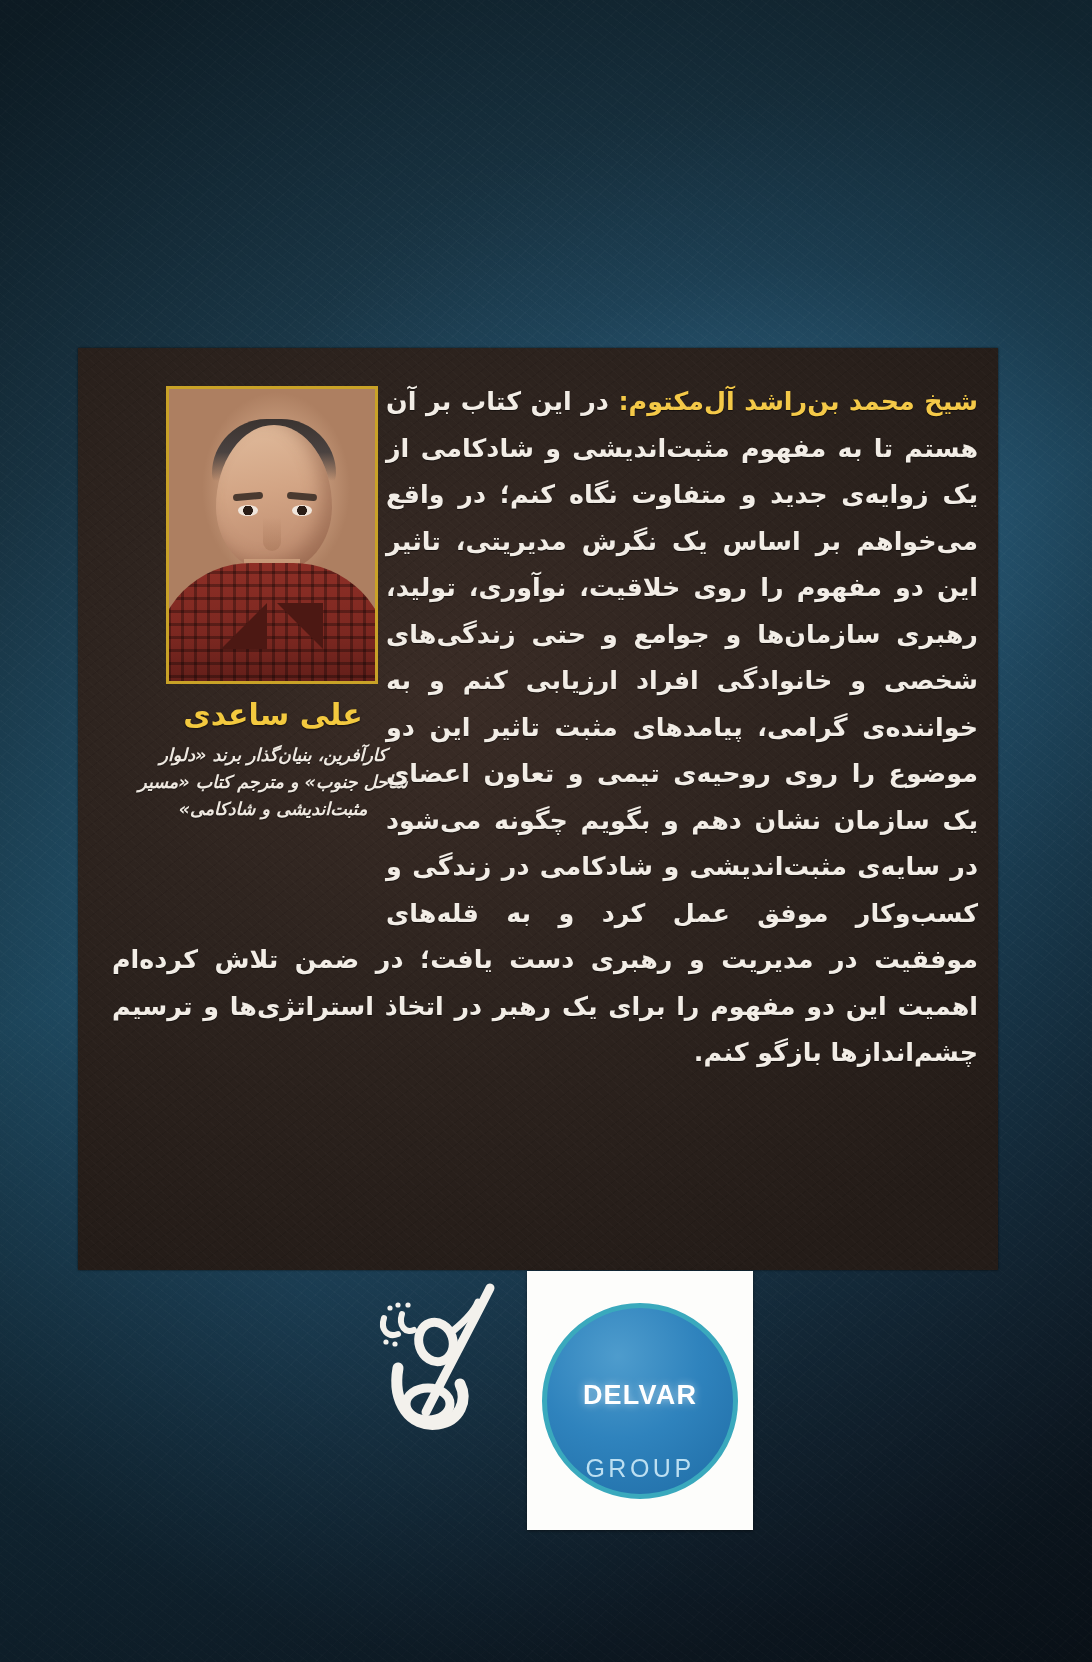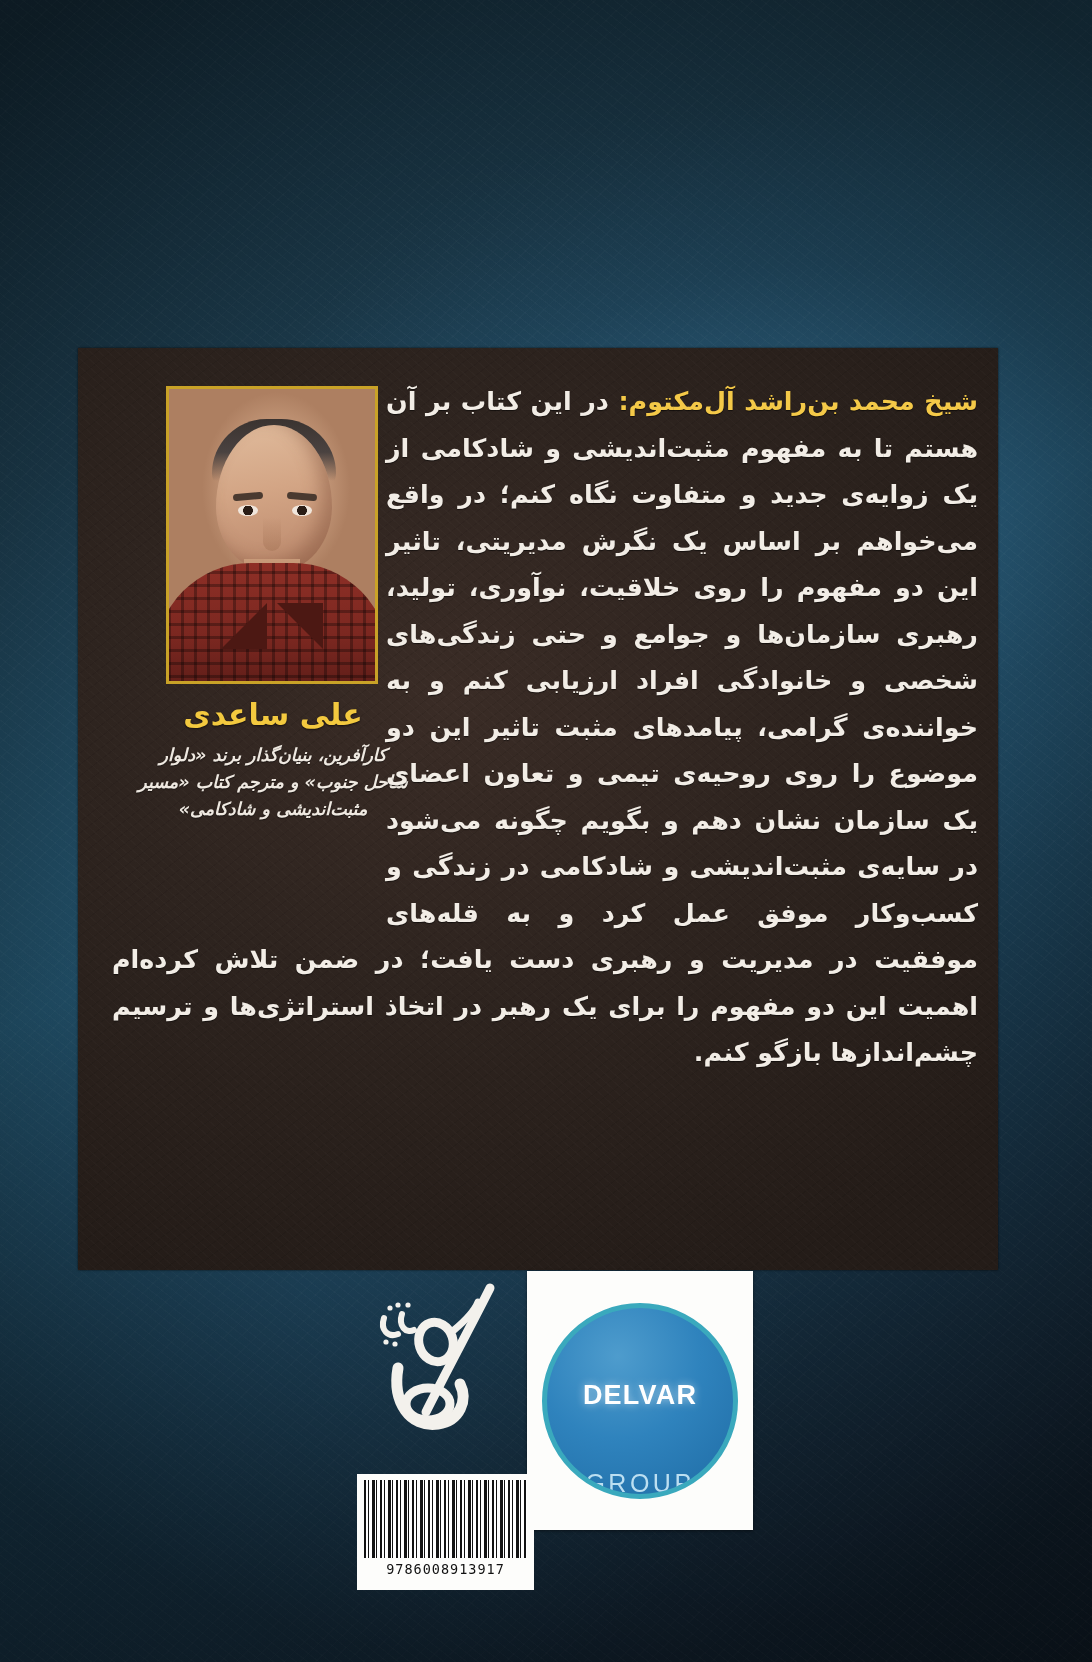--- a/index.html
+++ b/index.html
@@ -288,21 +288,21 @@
     line-height: 1;
     text-shadow: 0 0 8px rgba(255,255,255,.55);
     font-family: "Liberation Sans", sans-serif;
   }
   .delvar-sub {
     color: #bcdff1;
     font-size: 25px;
     font-weight: 400;
     letter-spacing: 3.5px;
     line-height: 1.05;
-    margin-top: 17px;
+    margin-top: 2px;
     font-family: "Liberation Sans", sans-serif;
   }
   .delvar-tagline {
     color: #cfe6f4;
     font-size: 10.5px;
     margin-top: 5px;
     direction: rtl;
     font-family: "DejaVu Sans", sans-serif;
   }
 
@@ -429,18 +429,14 @@
 
           <path d="M108 22 A24 24 0 1 0 108 46 V34 H92"></path>
         </g>
       </svg>
       <div class="delvar-name">DELVAR</div>
       <div class="delvar-sub">GROUP</div>
       <div class="delvar-tagline">تجارت؛ داستان یک رفاقت است</div>
     </div>
   </div>
 
-  <div class="barcode-box">
-    <div class="barcode-bars"></div>
-    <div class="barcode-number">9786008913917</div>
-  </div>
 
 </div>
 
 </body></html>

